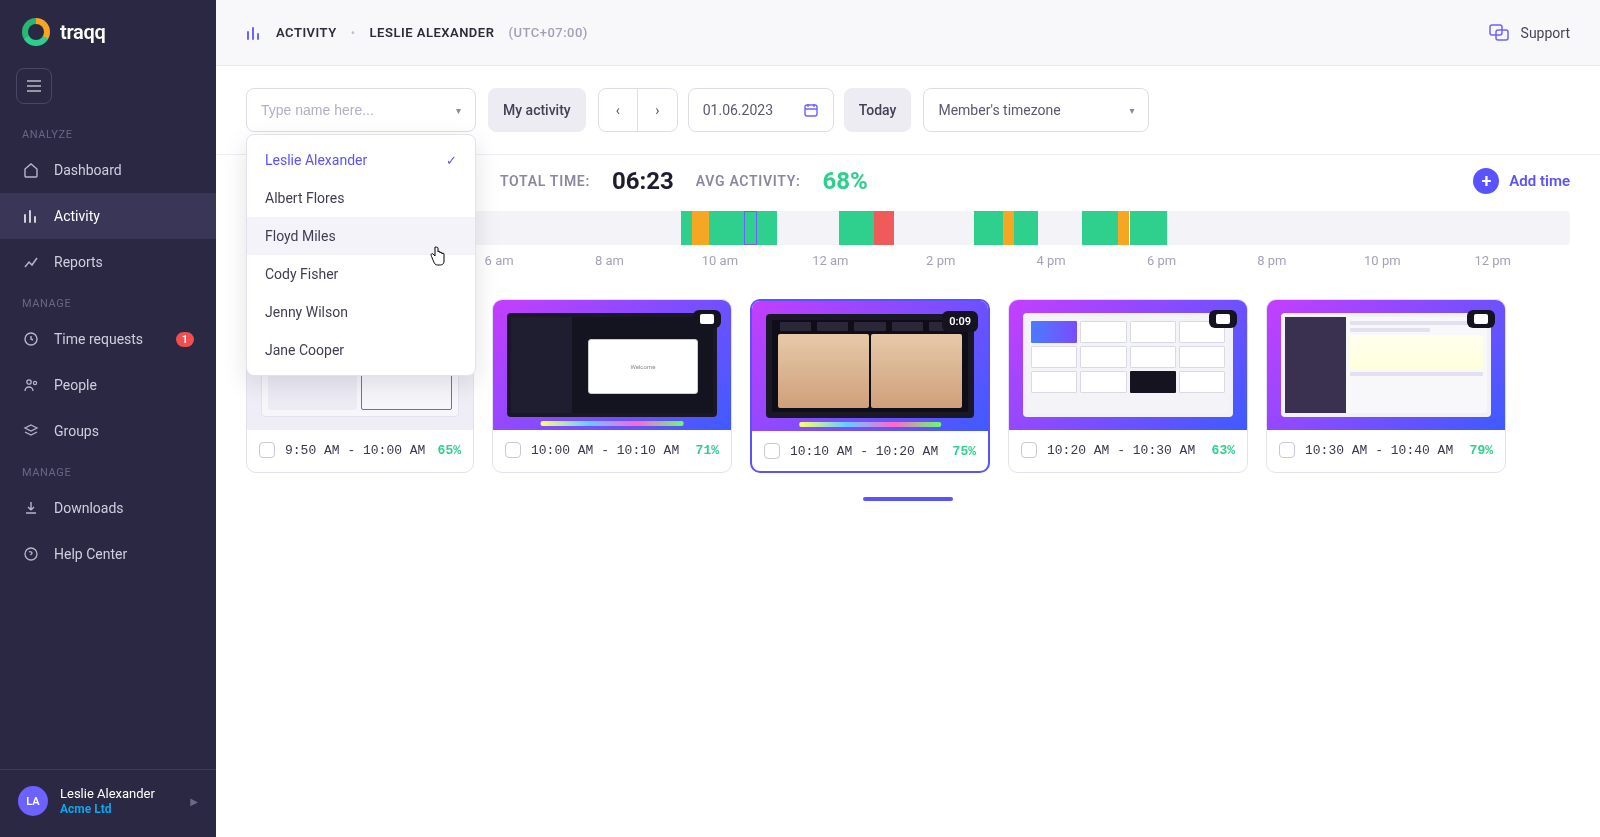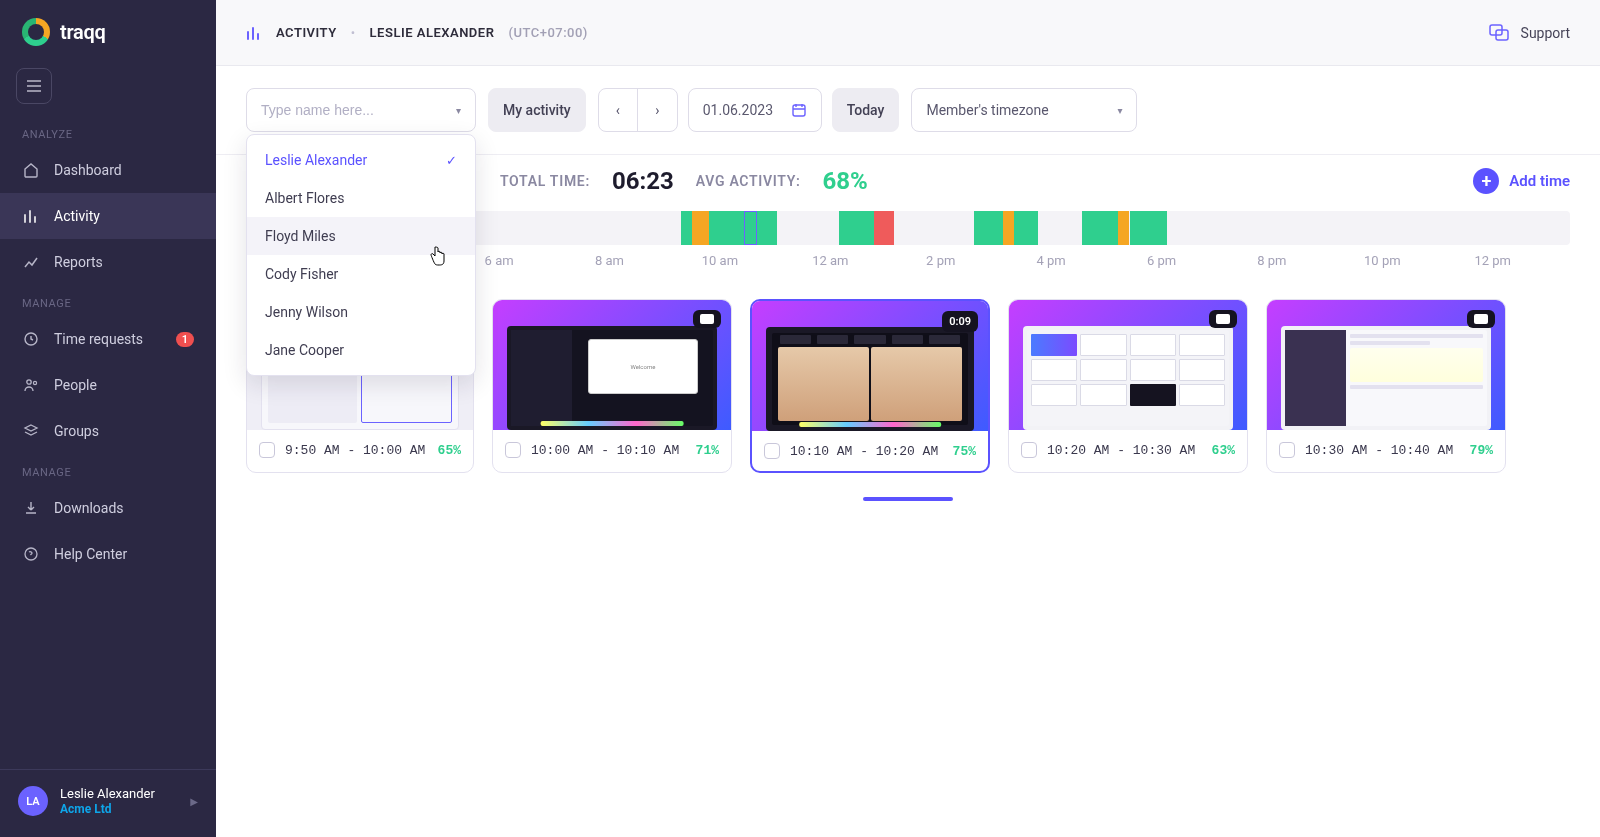--- a/index.html
+++ b/index.html
@@ -40,21 +40,21 @@
 .control { height: 44px; border:1px solid #dedce8; border-radius:8px; background:#fff; display:flex; align-items:center; padding:0 14px; font-size:14px; color:#5a586e; }
 .combo { width: 230px; position:relative; }
 .combo input { border:none; outline:none; width: 100%; font-size:14px; color:#5a586e; }
 .combo input::placeholder { color:#b1afc4; }
 .combo .chev { margin-left:auto; color:#8a88a1; font-size:10px; }
 .btn-gray { background:#edecf2; border-color:#edecf2; color:#434155; font-weight:500; cursor:pointer; }
 .date-group { display:flex; gap:10px; align-items:center; }
 .pager { width:80px; padding:0; overflow:hidden; }
 .pager-btn { flex:1; height:100%; display:flex; align-items:center; justify-content:center; cursor:pointer; color:#55536b; }
 .pager-btn + .pager-btn { border-left:1px solid #dedce8; }
-.date-field { width:134px; justify-content:space-between; }
+.date-field { width:146px; justify-content:space-between; }
 .cal-icon { color:#6b62ff; }
 .tz-select { width:226px; justify-content:space-between; }
 
 
 .dropdown { position:absolute; top: 68px; left: 30px; width: 230px; background:#fff; border:1px solid #e3e1ef; border-radius:8px; box-shadow:0 8px 24px rgba(30,28,50,.12); padding: 6px 0; z-index:50; }
 .dd-item { display:flex; align-items:center; justify-content:space-between; padding: 11px 18px; font-size:14px; color:#3f3d51; cursor:pointer; }
 .dd-item.selected { color:#5b52ff; }
 .dd-item.hovered { background:#f4f3f9; }
 .check { color:#5b52ff; font-size:13px; }
 .cursor-hand { position:absolute; top: 245px; left: 428px; font-size:18px; color:#222; z-index:60; pointer-events:none; }
@@ -75,21 +75,21 @@
 .seg-o { background:#f5a623; }
 .seg-r { background:#ef5b5b; }
 .seg-sel { border:1px solid #6b62ff; }
 .time-ticks { display:flex; margin-left:220px; margin-top:8px; font-size:13px; color:#a4a2b7; position:relative; height:16px; }
 .tick { position:absolute; transform:translateX(-50%); }
 
 
 .cards-row { display:flex; gap:18px; padding: 30px 0 10px 30px; }
 .card { width:240px; border:1px solid #e3e1ef; border-radius:10px; overflow:hidden; background:#fff; display:flex; flex-direction:column; }
 .card.selected { border:2px solid #5b52ff; }
-.thumb { height:130px; background:linear-gradient(135deg,#c53eff,#3e5bff); position:relative; display:flex; align-items:flex-end; justify-content:center; }
+.thumb { height:130px; background:linear-gradient(135deg,#c53eff,#3e5bff); position:relative; display:flex; align-items:center; justify-content:center; }
 .thumb-inner { width:88%; height:80%; background:#1a1826; border-radius:4px; display:flex; }
 .thumb-inner.light { background:#f2f2f6; }
 .vid-badge { position:absolute; top:10px; right:10px; background:#151320; color:#fff; border-radius:6px; padding:4px 7px; font-size:11px; display:flex; align-items:center; gap:4px; }
 .vid-badge .vi { width:14px; height:10px; background:#fff; border-radius:2px; position:relative; }
 .card-footer { display:flex; align-items:center; padding:12px 12px; gap:10px; font-size:13px;font-family:Liberation Mono, monospace; }
 .chk { width:16px; height:16px; border:1.5px solid #c9c7da; border-radius:4px; cursor:pointer; }
 .time-range { color:#3a384d; font-weight:500; }
 .pct { margin-left:auto; color:#2fcf8e; font-weight:700; }
 .card-first .thumb { background: #efeef6; }
 .card-first .thumb-inner { background:#fdfdff; border:1px solid #e3e1ef; flex-direction:column; padding:6px; }

